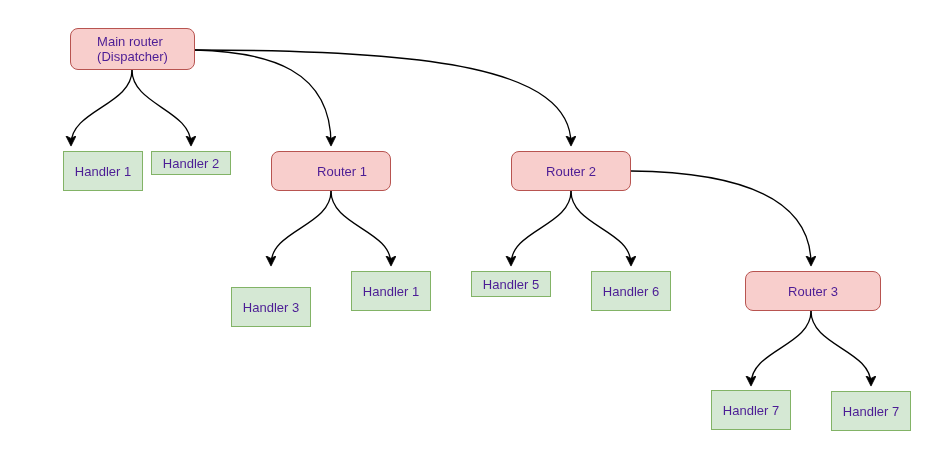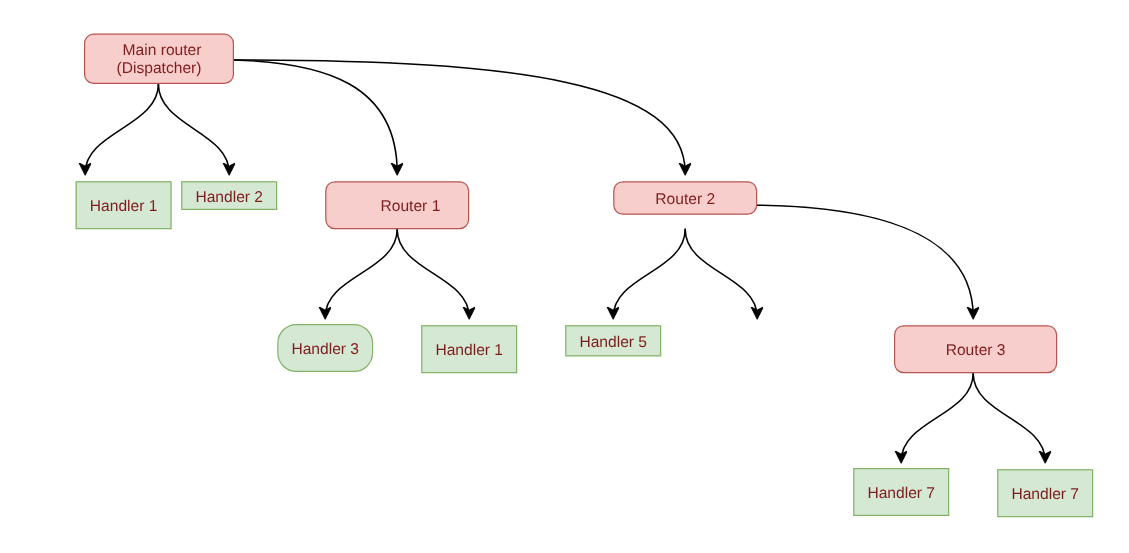--- a/index.html
+++ b/index.html
@@ -25,24 +25,24 @@
     width: 941px;
     height: 461px;
     pointer-events: none;
   }
   .node {
     position: absolute;
     box-sizing: border-box;
     display: flex;
     align-items: center;
     justify-content: center;
-    text-align: right;
+    text-align: left;
     font-size: 13px;
     line-height: 15px;
-    color: #7f1d1d;
+    color: #4c1d95;
     border-width: 1px;
     border-style: solid;
     white-space: pre-line;
   }
   .node.router {
     background: #f8cecc;
     border-color: #b85450;
     border-radius: 8px;
   }
   .node.handler {
@@ -91,36 +91,39 @@
   </div>
 
   <div class="node handler" style="left:151px; top:151px; width:80px; height:24px;">
     <span class="node-label">Handler 2</span>
   </div>
 
   <div class="node router" style="left:271px; top:151px; width:120px; height:40px;padding-left:22px;">
     <span class="node-label">Router 1</span>
   </div>
 
-  <div class="node router" style="left:511px; top:151px; width:120px; height:28px;">
+  <div class="node router" style="left:511px; top:151px; width:120px; height:40px;">
     <span class="node-label">Router 2</span>
   </div>
 
-  <div class="node handler" style="left:231px; top:270px; width:80px; height:40px;border-radius:16px;">
+  <div class="node handler" style="left:231px; top:287px; width:80px; height:40px;">
     <span class="node-label">Handler 3</span>
   </div>
 
   <div class="node handler" style="left:351px; top:271px; width:80px; height:40px;">
     <span class="node-label">Handler 1</span>
   </div>
 
   <div class="node handler" style="left:471px; top:271px; width:80px; height:26px;">
     <span class="node-label">Handler 5</span>
   </div>
 
+  <div class="node handler" style="left:591px; top:271px; width:80px; height:40px;">
+    <span class="node-label">Handler 6</span>
+  </div>
 
   <div class="node router" style="left:745px; top:271px; width:136px; height:40px;">
     <span class="node-label">Router 3</span>
   </div>
 
   <div class="node handler" style="left:711px; top:390px; width:80px; height:40px;">
     <span class="node-label">Handler 7</span>
   </div>
 
   <div class="node handler" style="left:831px; top:391px; width:80px; height:40px;">

